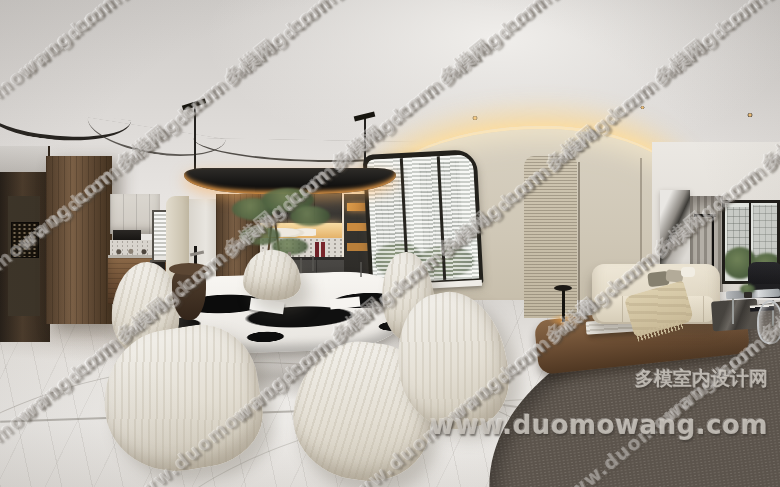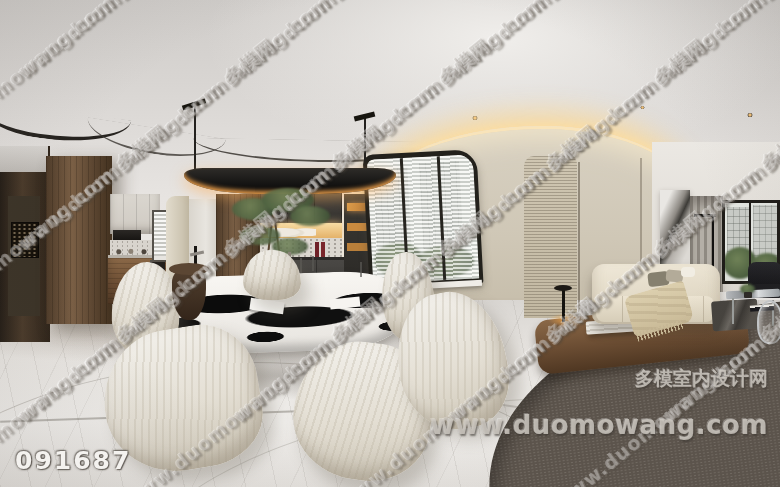--- a/index.html
+++ b/index.html
@@ -307,16 +307,15 @@
       <span class="wm" style="left: 228px; top: 410px;">www.duomowang.com 多模网</span>
       <span class="wm" style="left: 443px; top: 410px;">www.duomowang.com 多模网</span>
       <span class="wm" style="left: 658px; top: 410px;">www.duomowang.com 多模网</span>
       <span class="wm" style="left: -95px; top: 496px;">www.duomowang.com 多模网</span>
       <span class="wm" style="left: 120px; top: 496px;">www.duomowang.com 多模网</span>
       <span class="wm" style="left: 335px; top: 496px;">www.duomowang.com 多模网</span>
       <span class="wm" style="left: 550px; top: 496px;">www.duomowang.com 多模网</span>
       <span class="wm" style="left: 765px; top: 496px;">www.duomowang.com 多模网</span>
     </div>
 
-  <div class="abs photo-id">091687</div>
   <div class="brand" style="top:366px;font-size:19px;">多模室内设计网</div>
   <div class="brand" style="top:410px;font-size:26px;letter-spacing:.5px;">www.duomowang.com</div>
 </div>
 
 </body></html>

